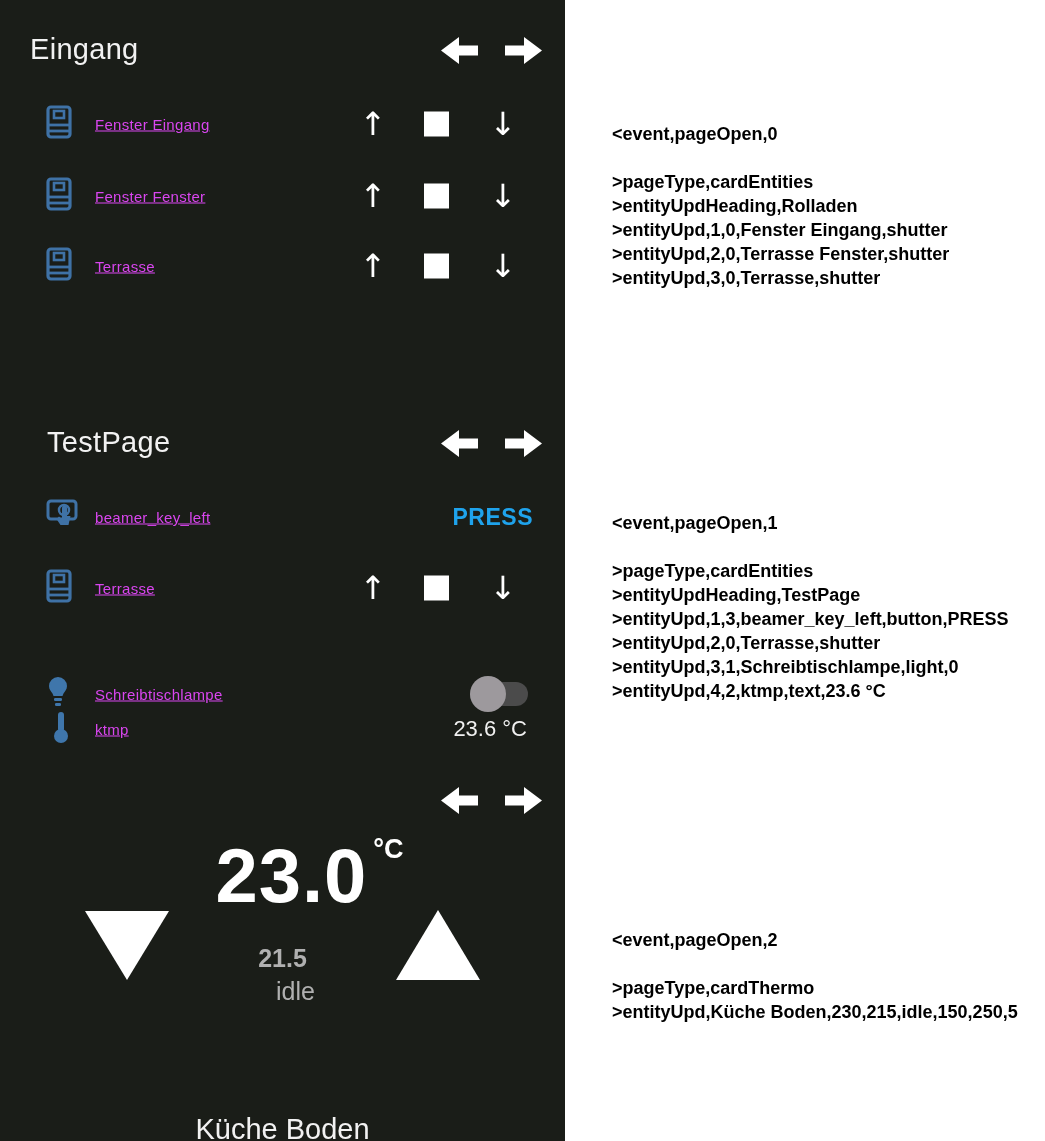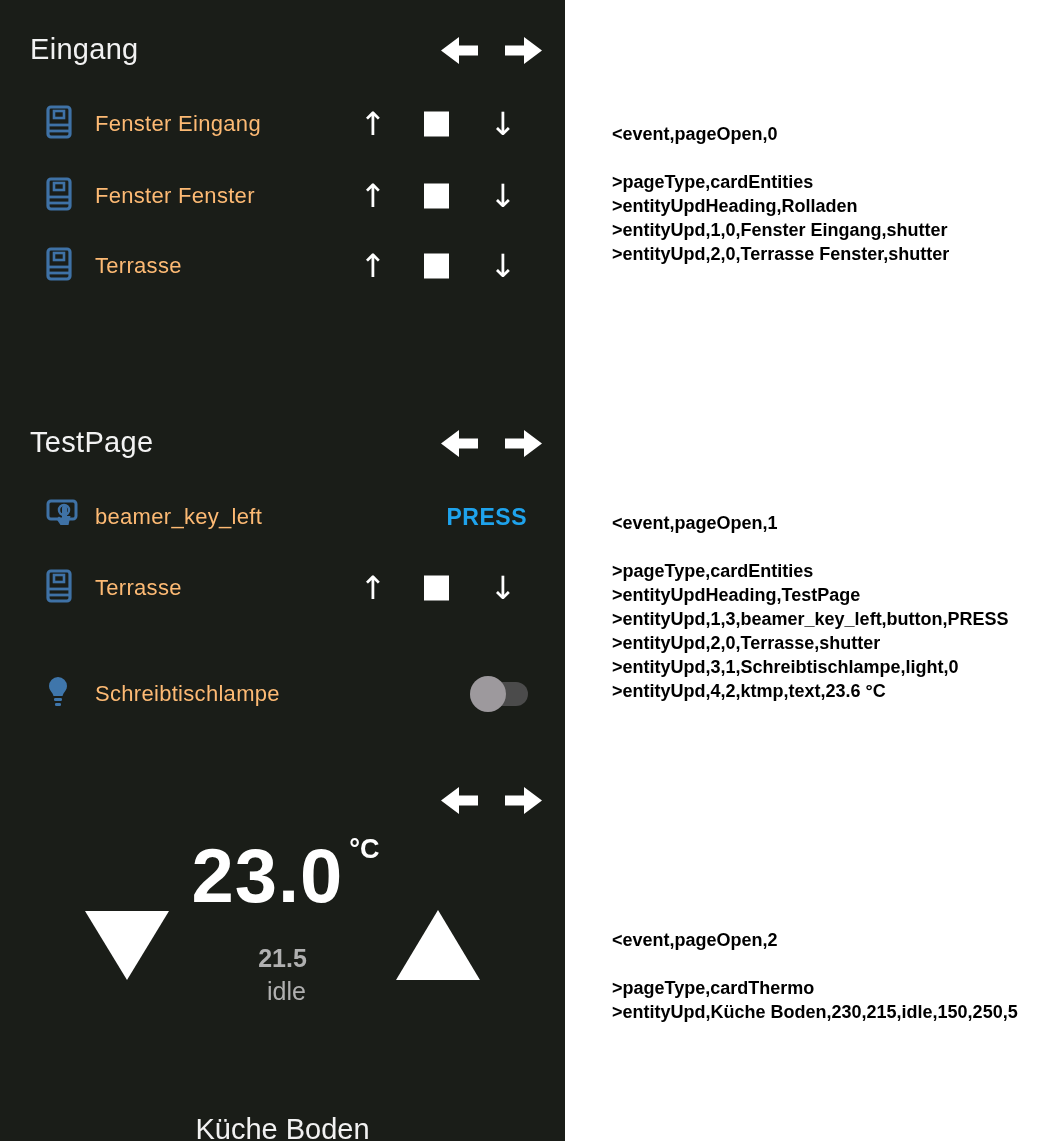--- a/index.html
+++ b/index.html
@@ -15,35 +15,35 @@
   .card-title{
     position:absolute;left:30px;font-size:29px;font-weight:400;color:#f2f2f2;
     letter-spacing:0.3px;
   }
   .nav-arrow{position:absolute;width:38px;height:31px;cursor:pointer;}
   .nav-arrow svg{display:block;width:38px;height:31px;}
   .entity-row{position:absolute;left:0;width:565px;height:44px;}
   .entity-icon{position:absolute;left:46px;top:50%;transform:translateY(-50%);}
   .entity-label{
     position:absolute;left:95px;top:50%;transform:translateY(-50%);
-    font-size:22px;color:#fdba74;letter-spacing:0.3px;white-space:nowrap;
+    font-size:15px;color:#d946ef;letter-spacing:0.3px;white-space:nowrap;text-decoration:underline;
   }
   .ctl-up,.ctl-down{
     position:absolute;top:50%;transform:translateY(-50%);
     font-family:"DejaVu Sans",sans-serif;font-size:32px;color:#ffffff;
     width:36px;text-align:center;cursor:pointer;line-height:36px;
   }
   .ctl-up{left:355px;}
   .ctl-down{left:485px;}
   .ctl-stop{
     position:absolute;left:424px;top:50%;transform:translateY(-50%);
     width:25px;height:25px;background:#ffffff;cursor:pointer;
   }
   .press-label{
-    position:absolute;right:38px;top:50%;transform:translateY(-50%);
+    position:absolute;right:32px;top:50%;transform:translateY(-50%);
     font-size:23px;font-weight:600;color:#1fa3ec;letter-spacing:0.5px;cursor:pointer;
   }
   .value-label{
     position:absolute;right:38px;top:50%;transform:translateY(-50%);
     font-size:22px;color:#f0f0f0;white-space:nowrap;
   }
   .toggle{
     position:absolute;right:37px;top:50%;transform:translateY(-50%);
     width:58px;height:36px;cursor:pointer;
   }
@@ -51,32 +51,32 @@
     position:absolute;left:0;top:6px;width:58px;height:24px;border-radius:12px;
     background:#4b4b4b;
   }
   .toggle .knob{
     position:absolute;left:0;top:0;width:36px;height:36px;border-radius:50%;
     background:#9d999d;
   }
   
   .thermo-temp{
     position:absolute;left:0;top:838px;width:565px;text-align:center;
-    color:#ffffff;white-space:nowrap;
+    color:#ffffff;white-space:nowrap;padding-left:24px;
   }
   .thermo-temp .big{font-size:76px;font-weight:700;line-height:1;letter-spacing:1px;}
   .thermo-temp .unit{
     font-size:27px;font-weight:700;vertical-align:top;position:relative;top:-4px;left:6px;
   }
   .thermo-setpoint{
     position:absolute;left:0;top:944px;width:565px;text-align:center;
     font-size:25px;color:#b0b0b0;font-weight:bold;
   }
   .thermo-state{
-    position:absolute;left:4px;top:977px;width:565px;text-align:center;
+    position:absolute;left:13px;top:977px;width:565px;text-align:center;
     font-size:25px;color:#b0b0b0;
   }
   .thermo-name{
     position:absolute;left:0;top:1113px;width:565px;text-align:center;
     font-size:29px;color:#f2f2f2;
   }
   .tri{position:absolute;cursor:pointer;}
   .tri svg{display:block;}
   
   .log-block{
@@ -141,21 +141,21 @@
         <line x1="3" y1="20" x2="23" y2="20" stroke-width="2.8"></line>
         <line x1="3" y1="26" x2="23" y2="26" stroke-width="2.8"></line>
       </svg>
     </span>
     <span class="entity-label">Terrasse</span>
     <span class="ctl-up">↑</span>
     <span class="ctl-stop"></span>
     <span class="ctl-down">↓</span>
   </div>
 
-  <div class="card-title" style="top:426px;">TestPage</div>
+  <div class="card-title" style="top:426px;margin-left:17px;">TestPage</div>
 
   <div class="nav-arrow" style="left:440px;top:428px;">
     <svg viewBox="0 0 38 31">
         <polygon fill="#ffffff" points="38,10.5 19,10.5 19,2 1,15.5 19,29 19,20.5 38,20.5"></polygon>
       </svg>
   </div>
   <div class="nav-arrow" style="left:505px;top:428px;">
     <svg viewBox="0 0 38 31">
         <polygon fill="#ffffff" points="0,10.5 19,10.5 19,2 37,15.5 19,29 19,20.5 0,20.5"></polygon>
       </svg>
@@ -196,20 +196,30 @@
         <rect x="9" y="28" width="6" height="3" rx="1.2" fill="#3f76ab"></rect>
       </svg>
     </span>
     <span class="entity-label">Schreibtischlampe</span>
     <span class="toggle">
       <span class="track"></span>
       <span class="knob"></span>
     </span>
   </div>
 
+  <div class="entity-row" style="top:707px;">
+    <span class="entity-icon" style="left:52px;">
+      <svg width="18" height="34" viewBox="0 0 18 34">
+        <rect x="6" y="2" width="6" height="20" rx="3" fill="#3f76ab"></rect>
+        <circle cx="9" cy="26" r="7" fill="#3f76ab"></circle>
+      </svg>
+    </span>
+    <span class="entity-label">ktmp</span>
+    <span class="value-label">23.6 °C</span>
+  </div>
 
   <div class="nav-arrow" style="left:440px;top:785px;">
     <svg viewBox="0 0 38 31">
         <polygon fill="#ffffff" points="38,10.5 19,10.5 19,2 1,15.5 19,29 19,20.5 38,20.5"></polygon>
       </svg>
   </div>
   <div class="nav-arrow" style="left:505px;top:785px;">
     <svg viewBox="0 0 38 31">
         <polygon fill="#ffffff" points="0,10.5 19,10.5 19,2 37,15.5 19,29 19,20.5 0,20.5"></polygon>
       </svg>
@@ -236,20 +246,21 @@
 
 </div>
 
 <div class="log-block" style="top:74px;">
   <div class="log-line">&lt;event,pageOpen,0</div>
   <div class="log-line"></div>
   <div class="log-line">&gt;pageType,cardEntities</div>
   <div class="log-line">&gt;entityUpdHeading,Rolladen</div>
   <div class="log-line">&gt;entityUpd,1,0,Fenster Eingang,shutter</div>
   <div class="log-line">&gt;entityUpd,2,0,Terrasse Fenster,shutter</div>
+  <div class="log-line">&gt;entityUpd,3,0,Terrasse,shutter</div>
 </div>
 
 <div class="log-block" style="top:463px;">
   <div class="log-line">&lt;event,pageOpen,1</div>
   <div class="log-line"></div>
   <div class="log-line">&gt;pageType,cardEntities</div>
   <div class="log-line">&gt;entityUpdHeading,TestPage</div>
   <div class="log-line">&gt;entityUpd,1,3,beamer_key_left,button,PRESS</div>
   <div class="log-line">&gt;entityUpd,2,0,Terrasse,shutter</div>
   <div class="log-line">&gt;entityUpd,3,1,Schreibtischlampe,light,0</div>

